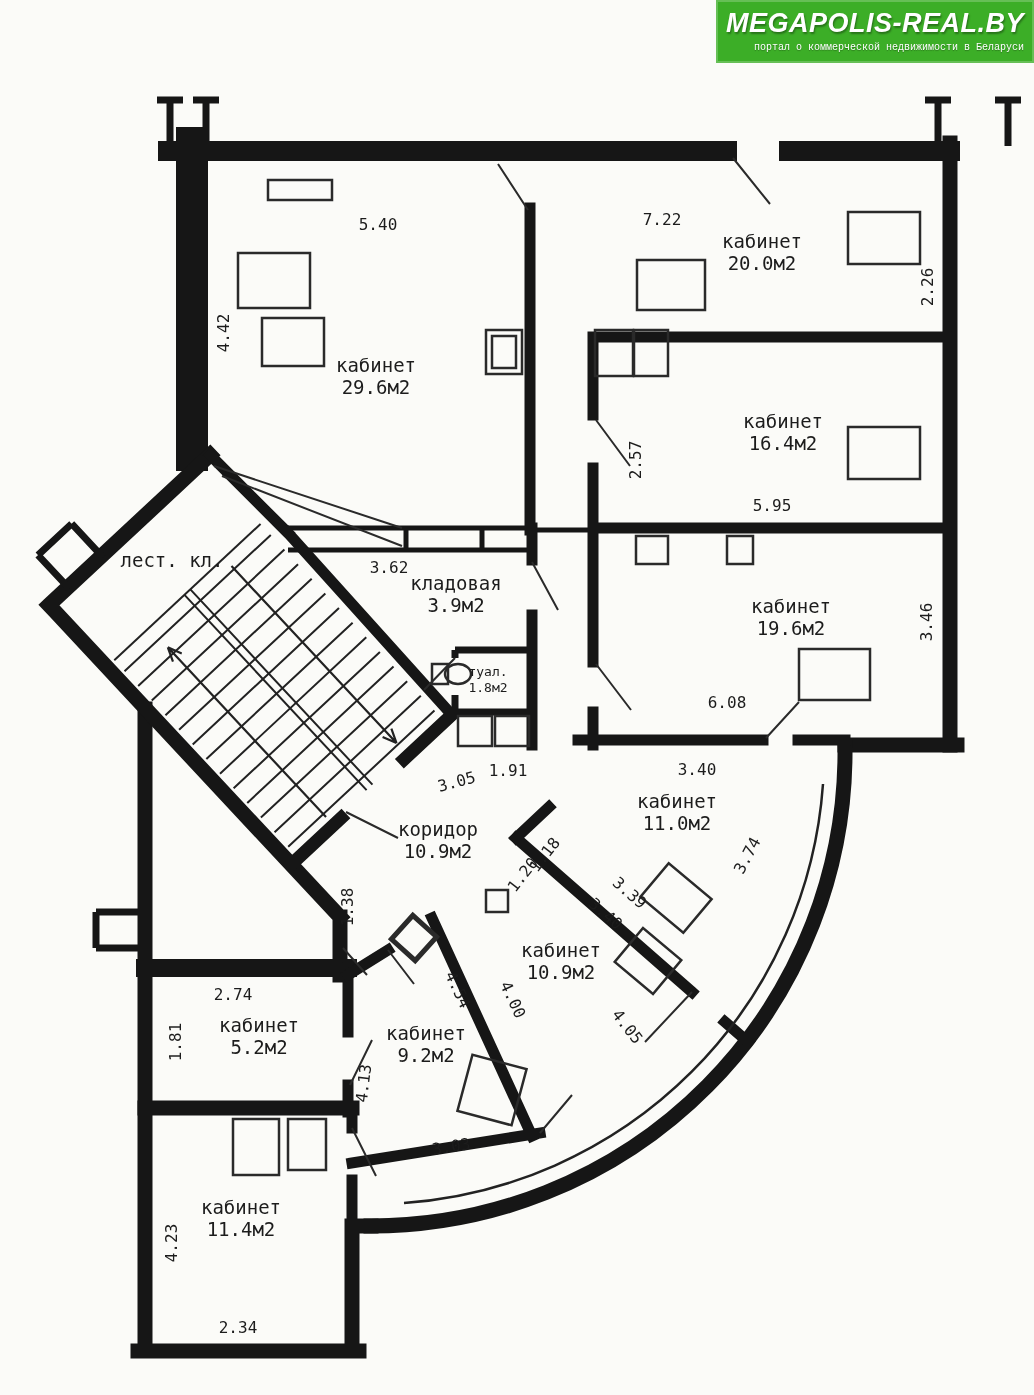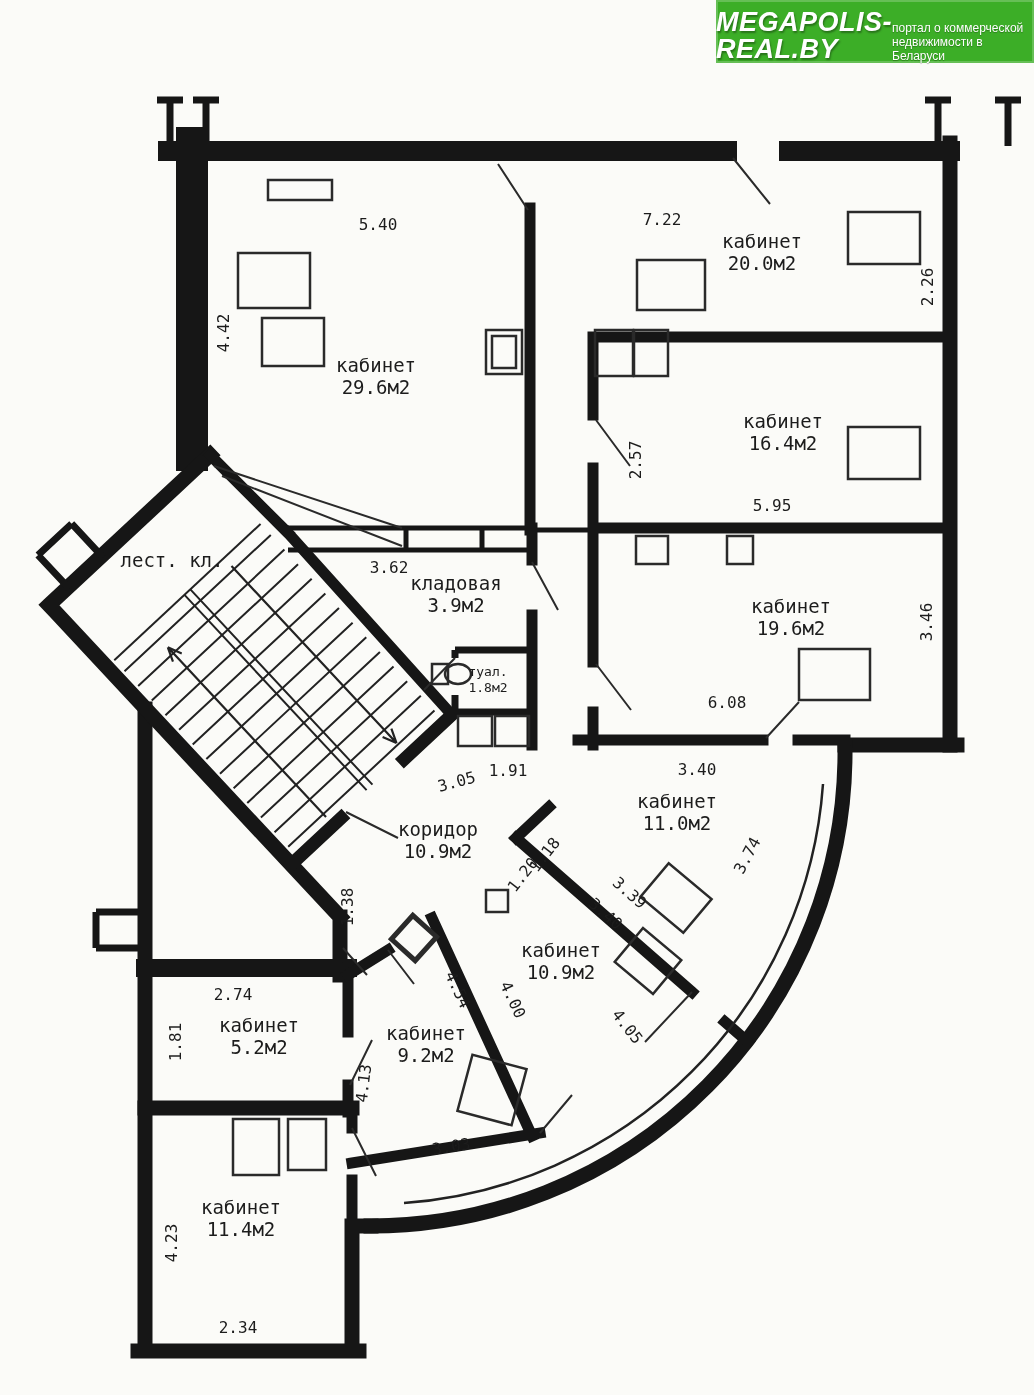--- a/index.html
+++ b/index.html
@@ -3,29 +3,29 @@
 <meta charset="utf-8">
 <style>
   html,body{margin:0;padding:0;background:#e8e8e6;}
   .screen{
     position:relative;width:1034px;height:1395px;background:#fbfbf8;
     overflow:hidden;font-family:"DejaVu Sans Mono",monospace;
   }
   .banner{
     position:absolute;top:0;right:0;width:318px;height:63px;
     background:#3cae27;color:#fff;box-sizing:border-box;
-    display:flex;flex-direction:row;justify-content:center;align-items:flex-end;
+    display:flex;flex-direction:column;justify-content:center;align-items:flex-end;
     padding-right:10px;box-shadow:inset 0 0 0 2px rgba(255,255,255,.22);
   }
   .banner .title{
     font-family:"Liberation Sans",sans-serif;font-weight:bold;font-style:italic;
     font-size:27px;line-height:1;letter-spacing:.5px;text-shadow:1px 2px 2px rgba(0,0,0,.35);
   }
   .banner .subtitle{
-    font-family:Liberation Sans, sans-serif;font-size:12px;margin-top:5px;
+    font-family:Liberation Mono, monospace;font-size:10px;margin-top:5px;
     text-shadow:0 1px 1px rgba(0,0,0,.3);
   }
   svg{position:absolute;left:0;top:0;}
   svg text{fill:#1c1c1c;}
   .room-name,.room-area{font-size:19px;}
   .dim{font-size:16px;}
   .small{font-size:13px;}
 </style>
 </head>
 <body>

